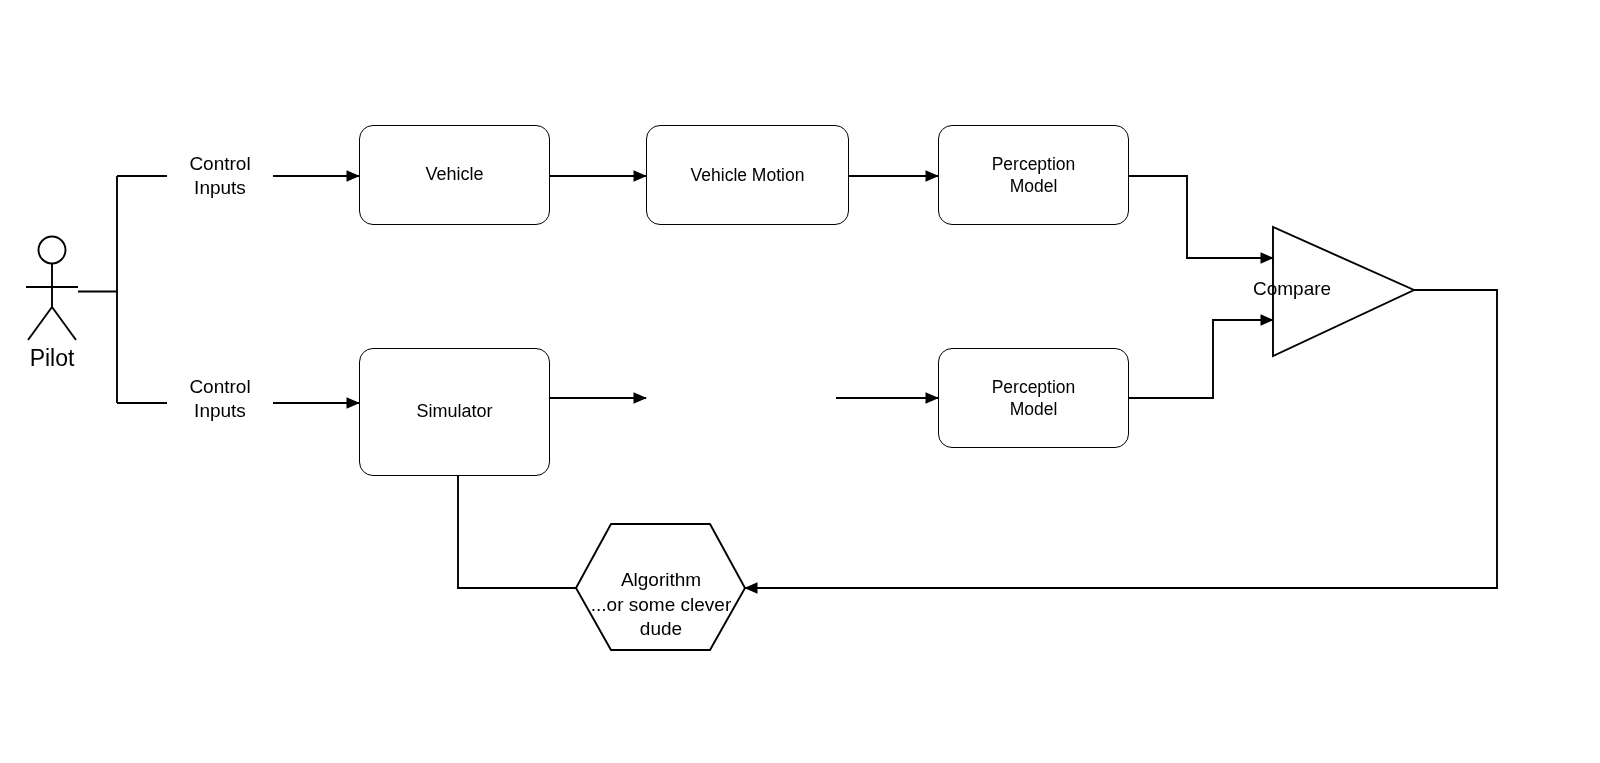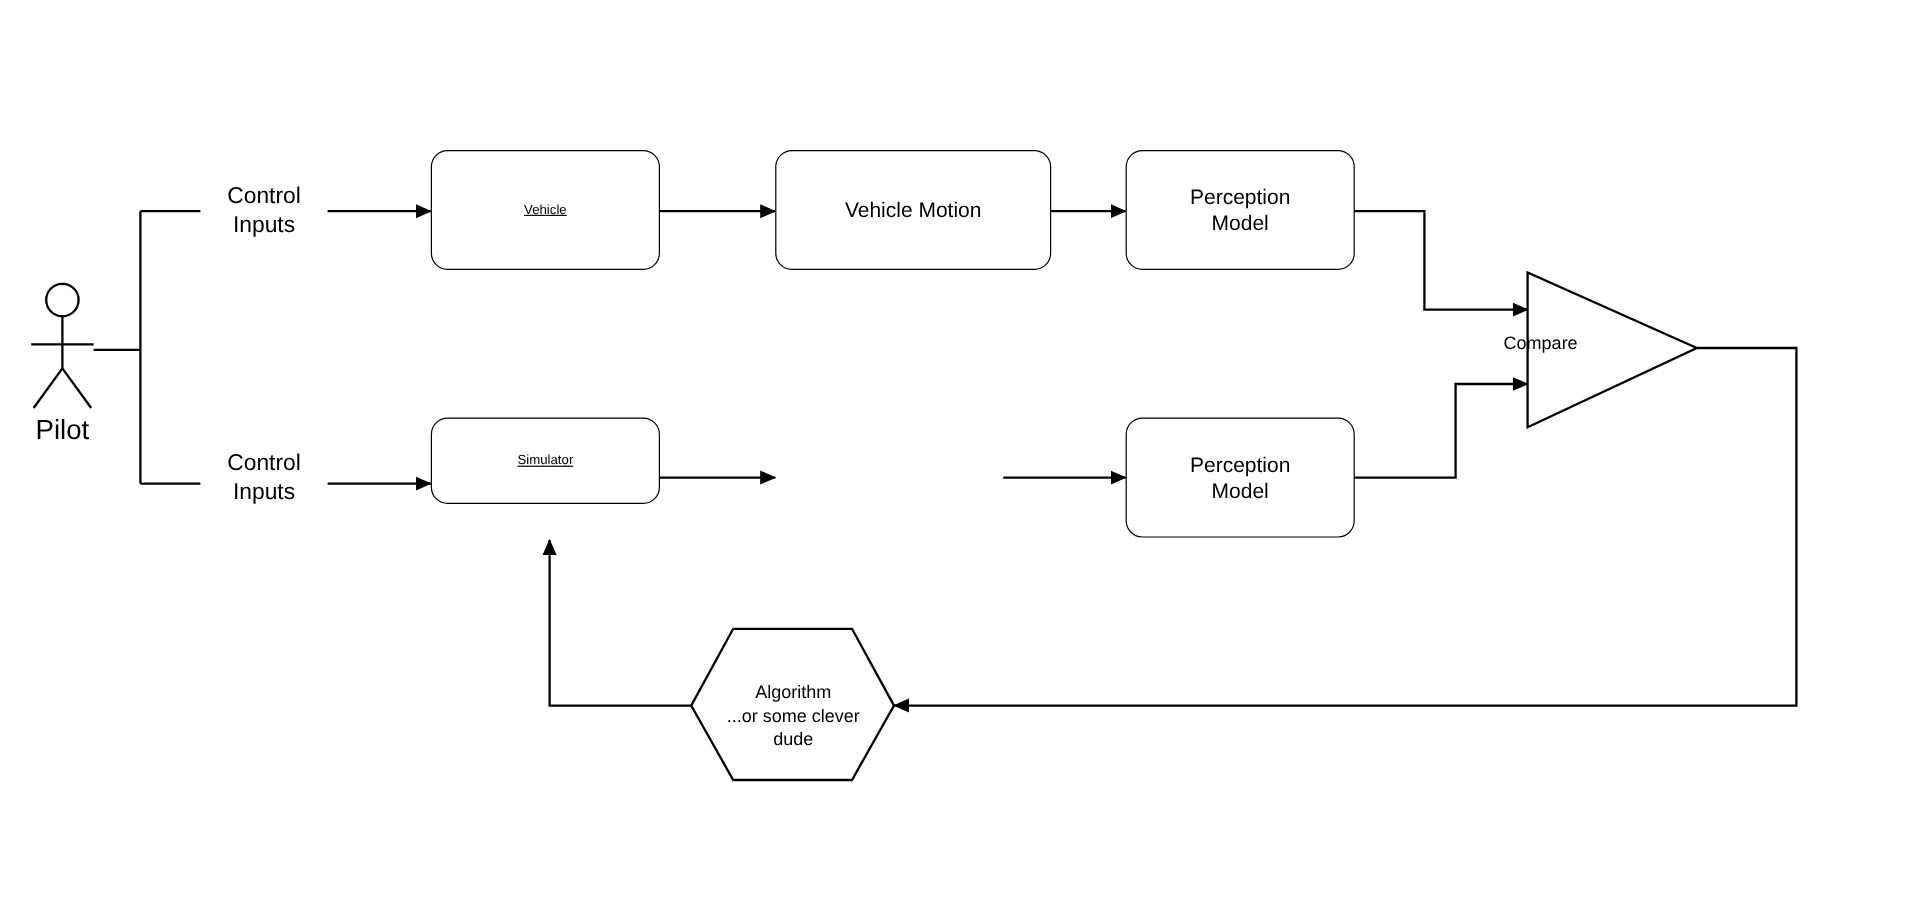--- a/index.html
+++ b/index.html
@@ -34,21 +34,21 @@
     border-radius: 14px;
     background: #ffffff;
     display: flex;
     align-items: center;
     justify-content: center;
     text-align: center;
     color: #000000;
     line-height: 1.28;
   }
   .fs-lg { font-size: 17.5px; }
-  .fs-sm { font-size: 11px; text-decoration: underline; }
+  .fs-sm { font-size: 18px; }
 
   .edge-label {
     position: absolute;
     background: #ffffff;
     color: #000000;
     font-size: 19px;
     line-height: 1.28;
     text-align: center;
     white-space: nowrap;
     padding: 0 3px;
@@ -59,21 +59,21 @@
     color: #000000;
     text-align: center;
     white-space: nowrap;
   }
   .shape-text {
     position: absolute;
     color: #000000;
     text-align: center;
     white-space: nowrap;
     line-height: 1.30;
-    font-size: 15px;
+    font-size: 19px;
   }
 </style>
 </head>
 <body>
 
 <div id="canvas">
 
   <svg id="diagram-svg" viewBox="0 0 1600 763">
     <defs>
       <marker id="arrow" viewBox="0 0 10 10" refX="9.4" refY="5" markerWidth="7" markerHeight="7" orient="auto-start-reverse">
@@ -116,32 +116,32 @@
       <path d="M 576 588 L 611 524 L 710 524 L 745 588 L 710 650 L 611 650 z" fill="#ffffff"></path>
 
       <path d="M 576 588 L 458 588 L 458 450" marker-end="url(#arrow)"></path>
     </g>
   </svg>
 
   <div class="node-box fs-sm" style="left:359px; top:125px; width:191px; height:100px;">
     <span>Vehicle</span>
   </div>
 
-  <div class="node-box fs-lg" style="left:646px; top:125px; width:230px; height:100px;">
+  <div class="node-box fs-lg" style="left:646px; top:125px; width:203px; height:100px;">
     <span>Vehicle Motion</span>
   </div>
 
   <div class="node-box fs-lg" style="left:938px; top:125px; width:191px; height:100px;">
     <span>
       <span>Perception</span><br>
       <span>Model</span>
     </span>
   </div>
 
-  <div class="node-box fs-sm" style="left:359px; top:348px; width:191px; height:72px;">
+  <div class="node-box fs-sm" style="left:359px; top:348px; width:191px; height:128px;">
     <span>Simulator</span>
   </div>
 
 
   <div class="node-box fs-lg" style="left:938px; top:348px; width:191px; height:100px;">
     <span>
       <span>Perception</span><br>
       <span>Model</span>
     </span>
   </div>

